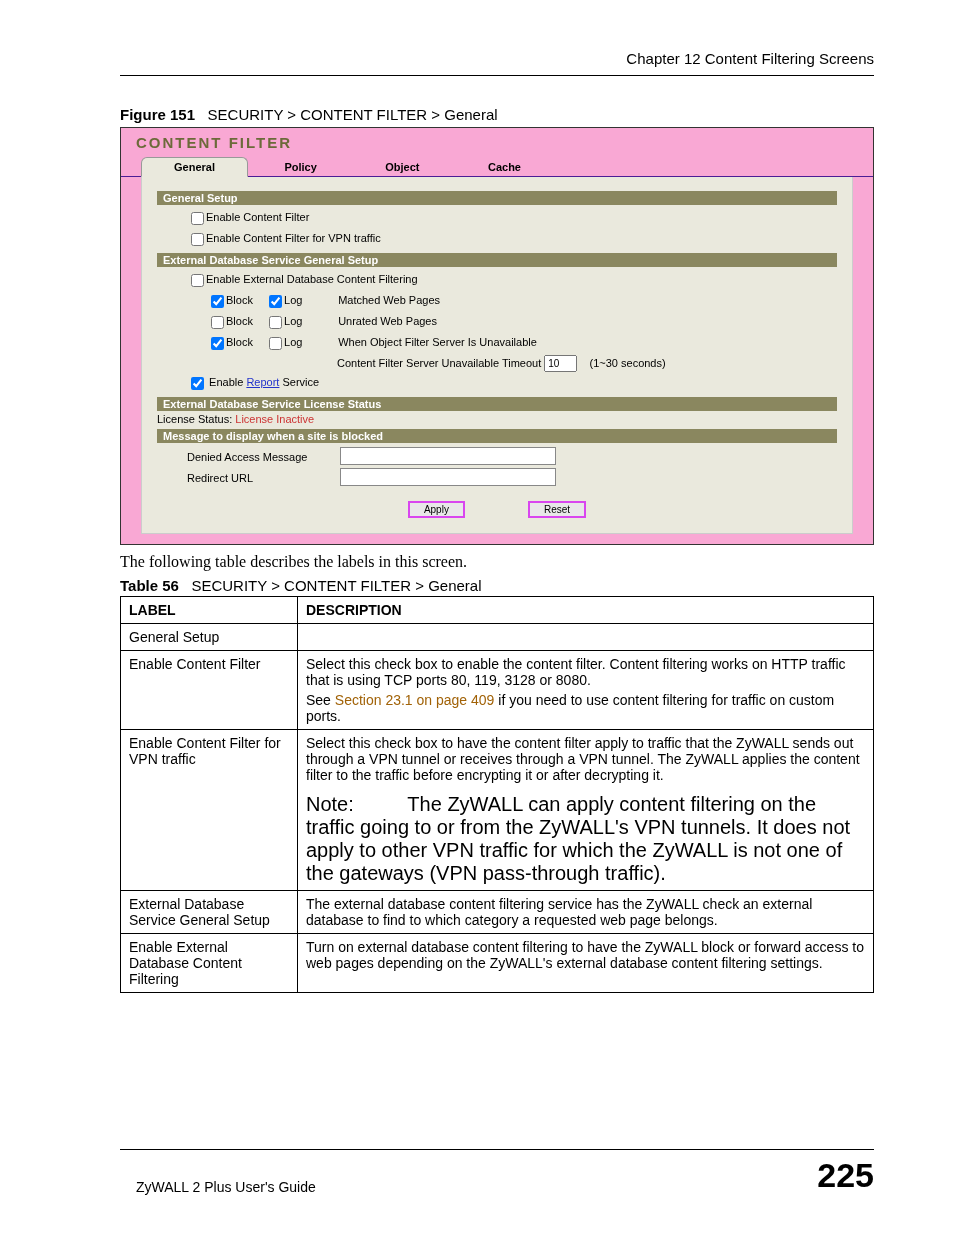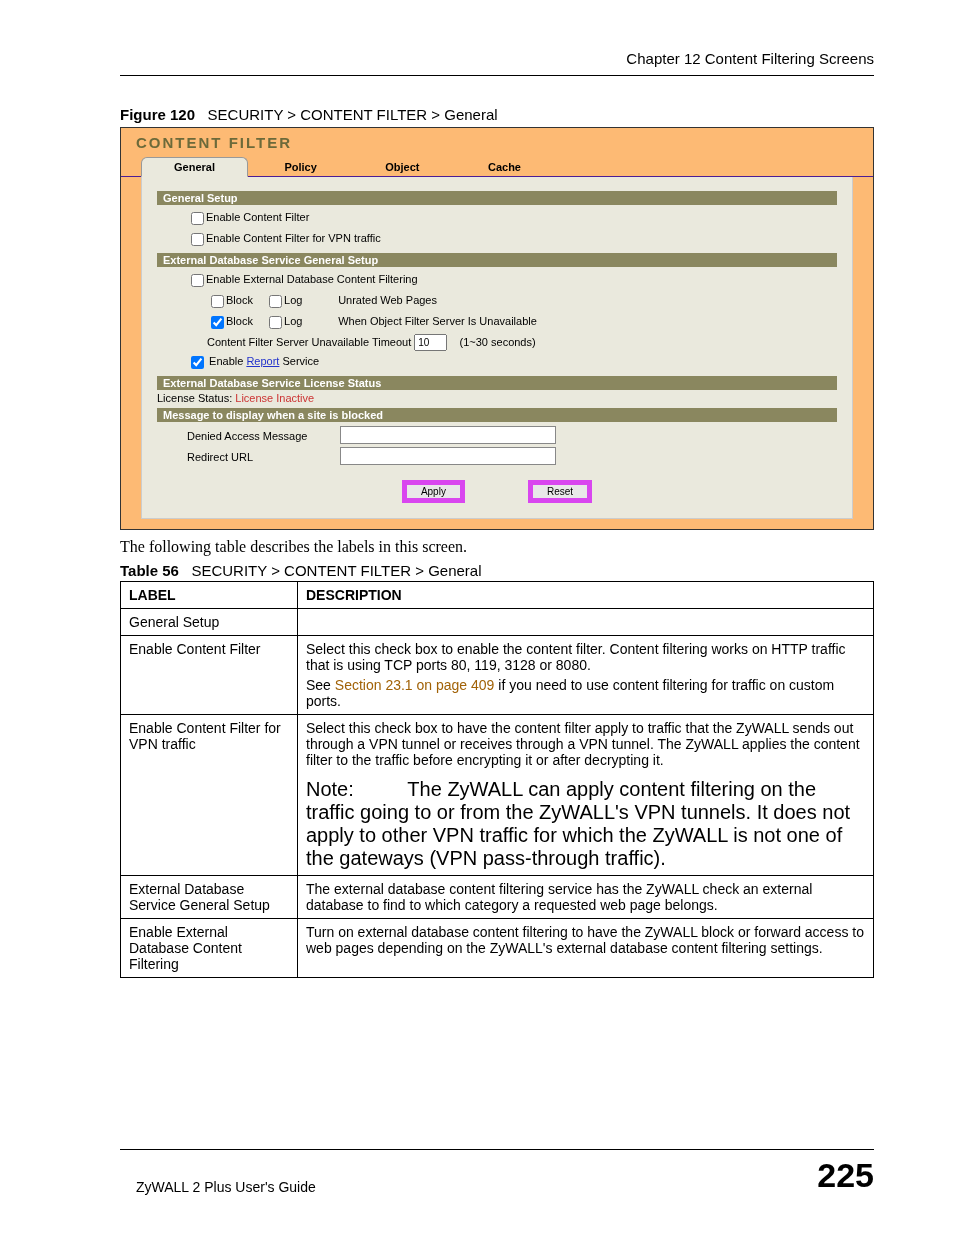--- a/index.html
+++ b/index.html
@@ -1,41 +1,41 @@
 <!DOCTYPE html>
 <html><head>
 <meta charset="utf-8">
 <style>
 body { font-family: Arial, Helvetica, sans-serif; margin:0; padding:0; background:#fff; width:954px; }
 .page { padding: 50px 80px 40px 120px; position:relative; min-height:1235px; box-sizing:border-box;}
 .header-right { text-align:right; font-size:15px; margin-bottom:8px;}
 hr.topline { border:none; border-top:1px solid #000; margin:0 0 30px 0;}
 .figure-caption { font-size:15px; margin-bottom:4px; }
 .figure-caption b { font-weight:bold; }
-.screenshot { border:1px solid #333; padding:0; background:#fdba74; }
+.screenshot { border:1px solid #333; padding:0; background:#f9a8d4; }
 .app-title { color:#6c6a3a; font-weight:bold; letter-spacing:2px; font-size:15px; padding:6px 10px 0px 15px; font-family: Arial, sans-serif; }
 .tabs { border-bottom:1px solid #4c1d95; padding-left:20px; margin-top:5px; }
 .tab { display:inline-block; padding:3px 32px; font-size:11px; font-weight:bold; border-top-left-radius:6px; border-top-right-radius:6px; position:relative; top:1px;}
 .tab.active { background:#eae9dd; border:1px solid #999; border-bottom:1px solid #eae9dd;}
 .panel { background:#eae9dd; margin:0 20px 10px 20px; padding:10px 15px 15px 15px; border:1px solid #ccc; border-top:none; font-size:11px;}
 .section-header { background:#8a875f; color:#fff; font-weight:bold; padding:1px 6px; font-size:11px; margin-top:4px;}
 .indent1 { margin-left:30px; margin-top:4px; }
 .indent2 { margin-left:50px; }
 .row { margin:2px 0; }
 .cb { vertical-align:middle; margin-right:2px;}
 .col-block { display:inline-block; width:55px;}
 .col-log { display:inline-block; width:70px;}
 .timeout input { width:25px; font-size:10px; }
 .link { color:#2233cc; text-decoration:underline; }
 .status-red { color:#cc3333; }
 .field-row { margin:3px 0; }
 .field-label { display:inline-block; width:150px; }
 .field-input { width:210px; height:14px; border:1px solid #888; background:#fff; }
 .buttons { text-align:center; margin-top:15px; }
-.btn { background:#e8e8e8; border:5px solid #d946ef; font-size:10px; padding:1px 14px; margin:0 30px; }
+.btn { background:#e8e8e8; border:2px solid #d946ef; font-size:10px; padding:1px 14px; margin:0 30px; }
 .desc-text { font-family: Georgia, 'Times New Roman', serif; font-size:16px; margin:8px 0 6px 0;}
 .table-caption { font-size:15px; margin-bottom:2px;}
 .table-caption b { font-weight:bold; }
 table.info { border-collapse:collapse; width:100%; font-size:14px; }
 table.info th, table.info td { border:1px solid #000; padding:5px 8px; text-align:left; vertical-align:top;}
 table.info th { font-weight:bold; }
 .col-label { width:160px; }
 .note-block { font-family: Arial, sans-serif; font-size:20px; margin-top:10px; margin-left:0;}
 .note-body { padding-left:48px; display:block;}
 .footer { position:absolute; bottom:40px; left:120px; right:80px; }
@@ -46,21 +46,21 @@
 .xref { color:#a16207; }
 </style>
 </head>
 <body>
 
 <div class="page">
   <div class="header-right">Chapter 12 Content Filtering Screens</div>
   <hr class="topline">
 
   <div class="figure-caption">
-    <b>Figure 120</b>&nbsp;&nbsp;&nbsp;<span>SECURITY &gt; CONTENT FILTER &gt; General</span>
+    <b>Figure 151</b>&nbsp;&nbsp;&nbsp;<span>SECURITY &gt; CONTENT FILTER &gt; General</span>
   </div>
 
   <div class="screenshot">
     <div class="app-title">CONTENT FILTER</div>
     <div class="tabs">
       <span class="tab active">General</span>
       <span class="tab">Policy</span>
       <span class="tab">Object</span>
       <span class="tab">Cache</span>
     </div>
@@ -70,30 +70,35 @@
         <div class="row"><input type="checkbox" class="cb" style=""><span>Enable Content Filter</span></div>
         <div class="row"><input type="checkbox" class="cb" style=""><span>Enable Content Filter for VPN traffic</span></div>
       </div>
 
       <div class="section-header">External Database Service General Setup</div>
       <div class="indent1">
         <div class="row"><input type="checkbox" class="cb" style=""><span>Enable External Database Content Filtering</span></div>
       </div>
       <div class="indent2">
         <div class="row">
+          <span class="col-block"><input type="checkbox" class="cb" checked="" style=""><span>Block</span></span>
+          <span class="col-log"><input type="checkbox" class="cb" checked="" style=""><span>Log</span></span>
+          <span>Matched Web Pages</span>
+        </div>
+        <div class="row">
           <span class="col-block"><input type="checkbox" class="cb" style=""><span>Block</span></span>
           <span class="col-log"><input type="checkbox" class="cb" style=""><span>Log</span></span>
           <span>Unrated Web Pages</span>
         </div>
         <div class="row">
           <span class="col-block"><input type="checkbox" class="cb" checked="" style=""><span>Block</span></span>
           <span class="col-log"><input type="checkbox" class="cb" style=""><span>Log</span></span>
           <span>When Object Filter Server Is Unavailable</span>
         </div>
-        <div class="row timeout" style="">
+        <div class="row timeout" style="margin-left:130px;">
           <span>Content Filter Server Unavailable Timeout</span>
           <input type="text" value="10" style="">
           &nbsp;&nbsp;&nbsp;<span>(1~30 seconds)</span>
         </div>
         <div class="row" style="margin-left:-20px;">
           <input type="checkbox" class="cb" checked="" style="">
           <span>Enable </span><span class="link">Report</span><span> Service</span>
         </div>
       </div>
 

